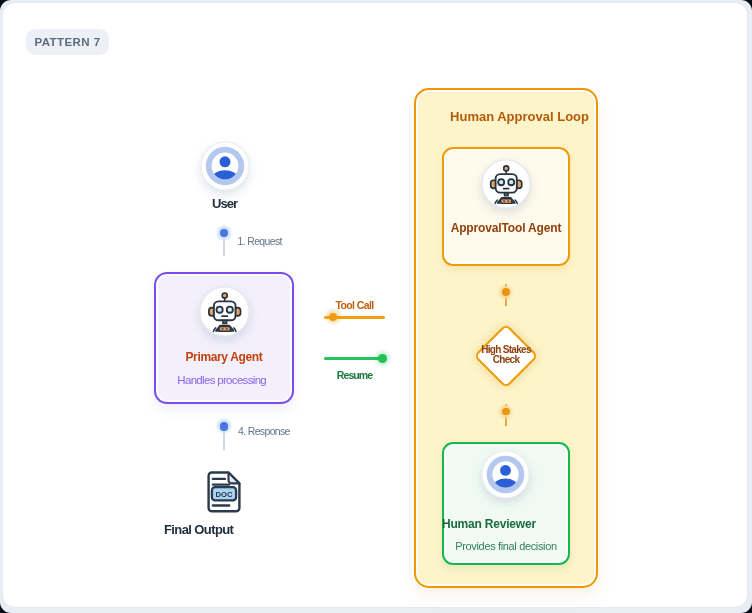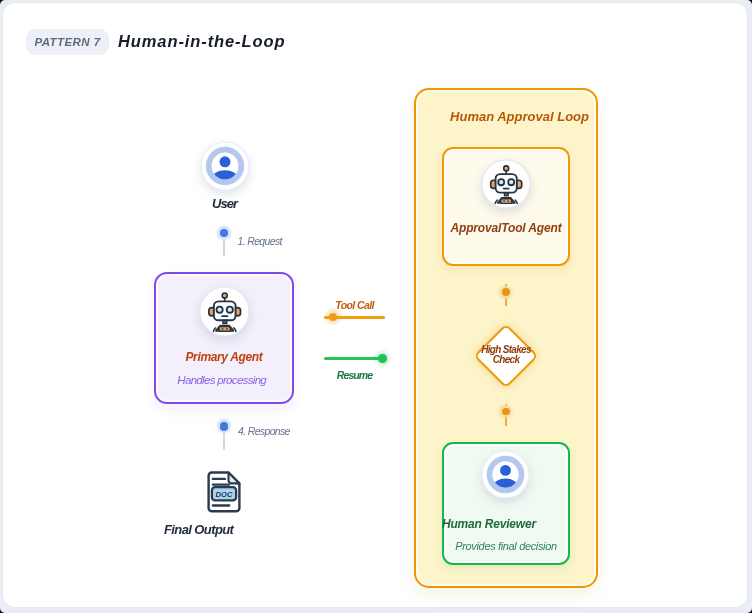--- a/index.html
+++ b/index.html
@@ -1,17 +1,17 @@
 <!DOCTYPE html>
 <html><head>
 <meta charset="utf-8">
 <style>
   * { margin:0; padding:0; box-sizing:border-box; }
   html,body { width:752px; height:613px; background:#070b14; font-family:"Liberation Sans",sans-serif; }
-  .window { position:absolute; inset:0; border-radius:5px; overflow:hidden; background:#e9edf4;font-style:italic; }
+  .window { position:absolute; inset:0; border-radius:11px; overflow:hidden; background:#e9edf4; }
   .card { position:absolute; left:2px; top:2px; width:746px; height:606px; background:#ffffff; border:1px solid #e4e9f0; border-radius:13px; }
   .abs { position:absolute; }
 
   .badge { left:26px; top:28.5px; width:83px; height:26.5px; background:#edf1f7; border-radius:9px;
            color:#5c6b80; font-size:11.5px; font-weight:bold; letter-spacing:0.42px;
            display:flex; align-items:center; justify-content:center; }
   .title { left:118px; top:30px; line-height:23px; font-size:16.5px; font-weight:bold; color:#151d2b; letter-spacing:0.9px; }
 
   
   .vconn { width:2px; background:#cfd8e3; }
@@ -65,21 +65,20 @@
             font-weight:bold; font-size:13px; letter-spacing:-0.6px; color:#222e3e; }
 
   .circ-shadow { filter:drop-shadow(0 4px 5px rgba(80,100,140,0.18)); }
 </style>
 </head>
 <body>
 <div class="window">
   <div class="card"></div>
 
   <div class="abs badge">PATTERN 7</div>
-  <div class="abs title">Human-in-the-Loop</div>
 
   <svg class="abs circ-shadow" style="left:200.3px; top:141.3px;" width="50" height="50" viewBox="0 0 50 50">
     <use href="#person"></use>
   </svg>
   <div class="abs ulabel">User</div>
 
   <div class="abs vconn" style="left:223px; top:226px; height:30px;"></div>
   <div class="abs dot-halo" style="left:216.8px; top:225.9px; width:14px; height:14px; background:#cfe1fa; filter:blur(1.2px);"></div>
   <div class="abs dot" style="left:219.6px; top:228.7px; width:8.4px; height:8.4px; background:#4776e0;"></div>
   <div class="abs steplabel" style="left:237.5px; top:234px;">1. Request</div>

